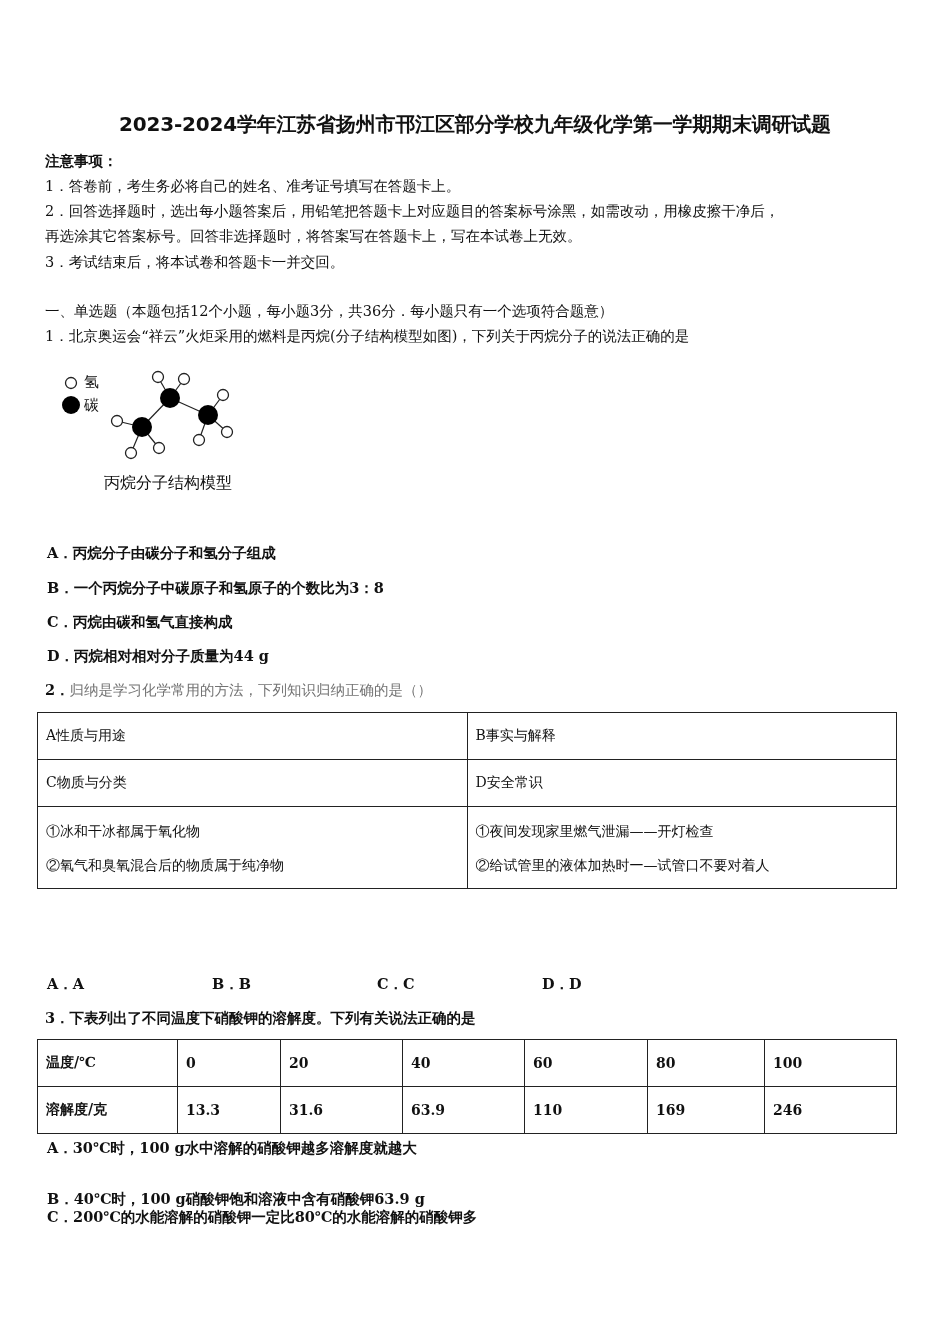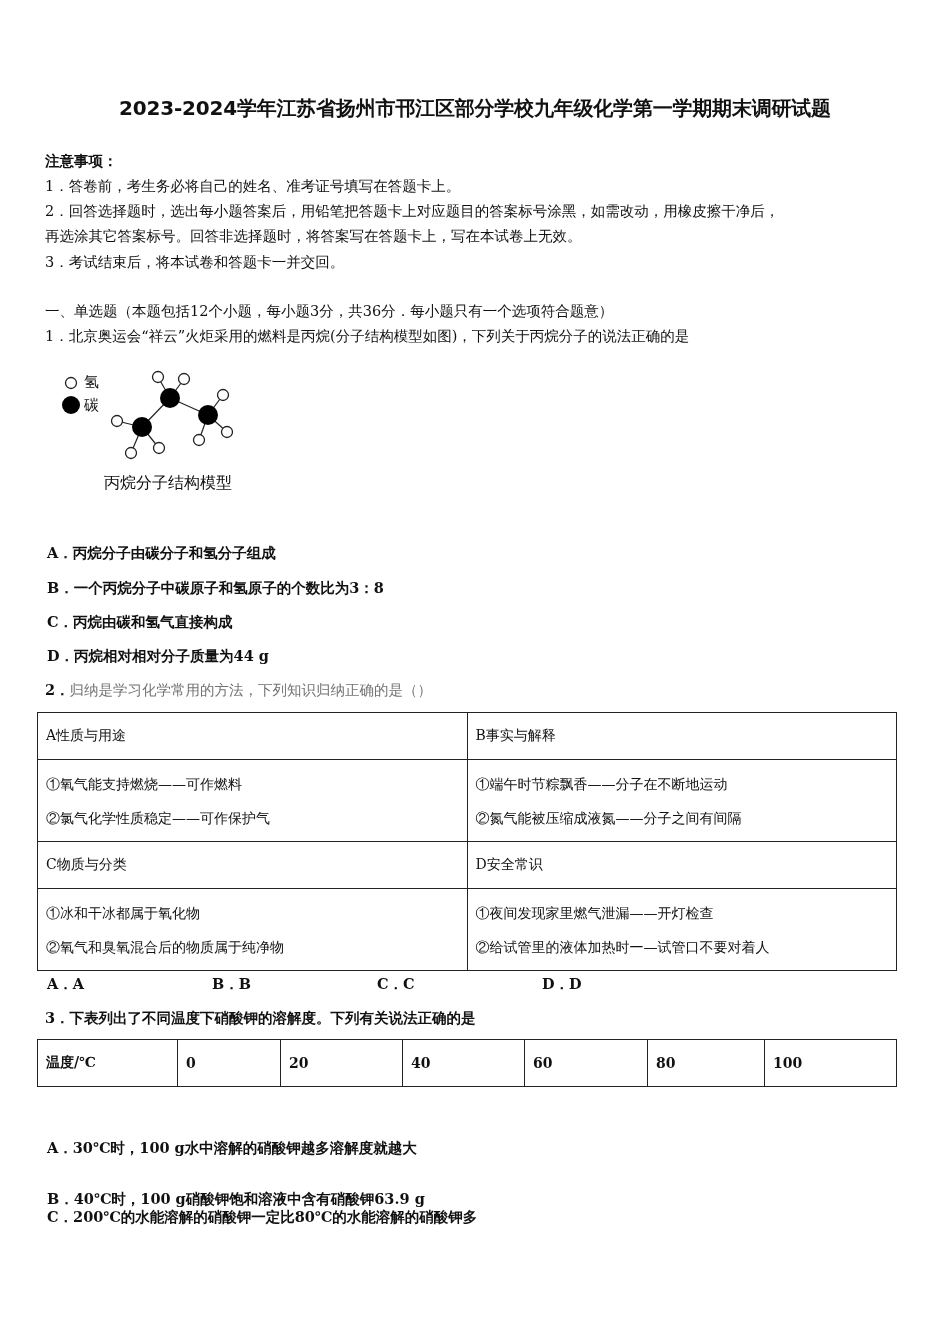--- a/index.html
+++ b/index.html
@@ -3,21 +3,21 @@
 <meta charset="utf-8">
 <style>
   html, body { margin: 0; padding: 0; background: #ffffff; }
   body {
     width: 950px; height: 1344px; position: relative; overflow: hidden;
     font-family: "DejaVu Serif", "Liberation Serif", serif;
     color: #111;
   }
   .abs { position: absolute; white-space: nowrap; }
   .title {
-    left: 0; width: 950px; top: 95px; text-align: center;
+    left: 0; width: 950px; top: 111px; text-align: center;
     font-family: "DejaVu Sans", "Liberation Sans", sans-serif;
     font-weight: bold; font-size: 20px; letter-spacing: -0.2px;
   }
   .note { font-size: 14.5px; left: 45px; }
   .bold { font-weight: bold; }
   .q { font-size: 14.5px; left: 45px; }
   .opt { font-size: 14.5px; left: 47px; font-weight: bold; }
   .gray { color: #737373; font-weight: normal; }
 
   
@@ -92,30 +92,20 @@
   <span class="bold">2．</span><span class="gray">归纳是学习化学常用的方法，下列知识归纳正确的是（）</span>
 </div>
 
 <table class="t2">
   <tbody>
       <tr>
     <td class="head">A性质与用途</td>
     <td class="head">B事实与解释</td>
   </tr>
   <tr>
-    <td class="body">
-      <div>①氧气能支持燃烧——可作燃料</div>
-      <div>②氯气化学性质稳定——可作保护气</div>
-    </td>
-    <td class="body">
-      <div>①端午时节粽飘香——分子在不断地运动</div>
-      <div>②氮气能被压缩成液氮——分子之间有间隔</div>
-    </td>
-  </tr>
-  <tr>
     <td class="head">C物质与分类</td>
     <td class="head">D安全常识</td>
   </tr>
   <tr>
     <td class="body">
       <div>①冰和干冰都属于氧化物</div>
       <div>②氧气和臭氧混合后的物质属于纯净物</div>
     </td>
     <td class="body">
       <div>①夜间发现家里燃气泄漏——开灯检查</div>
@@ -147,18 +137,27 @@
   <tbody>
       <tr>
     <td>温度/℃</td>
     <td>0</td>
     <td>20</td>
     <td>40</td>
     <td>60</td>
     <td>80</td>
     <td>100</td>
   </tr>
+  <tr>
+    <td>溶解度/克</td>
+    <td>13.3</td>
+    <td>31.6</td>
+    <td>63.9</td>
+    <td>110</td>
+    <td>169</td>
+    <td>246</td>
+  </tr>
 </tbody>
   </table>
 
 <div class="abs opt" style="top:1139px;">A．30℃时，100 g水中溶解的硝酸钾越多溶解度就越大</div>
 <div class="abs opt" style="top:1173px;margin-top:17px;">B．40℃时，100 g硝酸钾饱和溶液中含有硝酸钾63.9 g</div>
 <div class="abs opt" style="top:1208px;">C．200℃的水能溶解的硝酸钾一定比80℃的水能溶解的硝酸钾多</div>
 
 </body></html>

